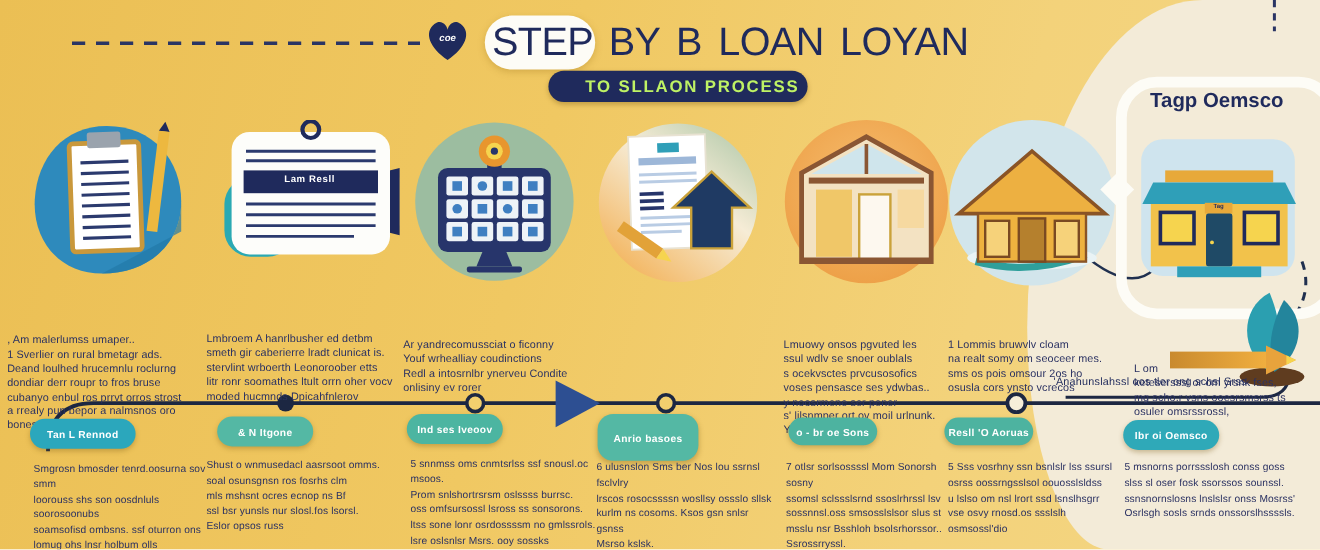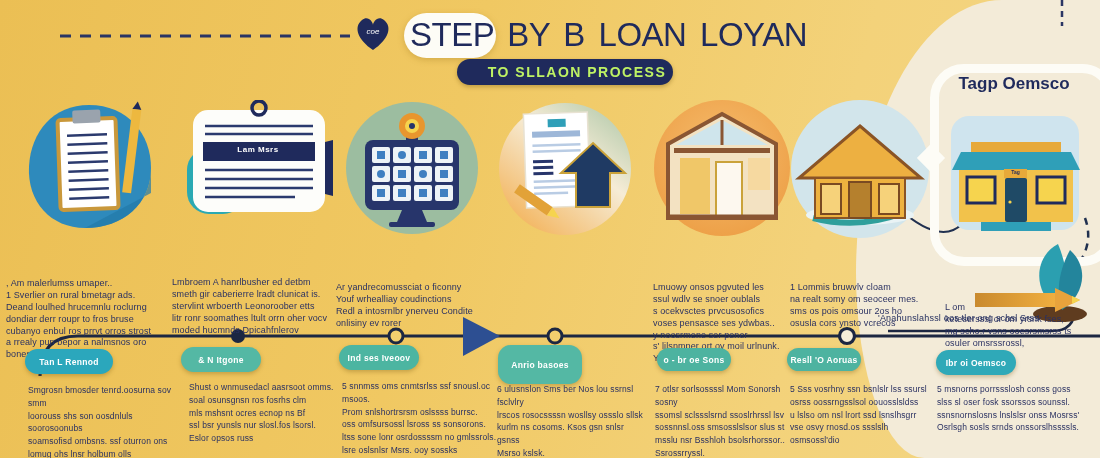--- a/index.html
+++ b/index.html
@@ -14,21 +14,21 @@
     border-top-left-radius:150px 280px;
     border-bottom-left-radius:70px 190px;
   }
   .overlay{position:absolute;left:0;top:0;width:1100px;height:458px;pointer-events:none;}
   .abs{position:absolute;}
   
   .step-pill{position:absolute;left:404px;top:13px;width:92px;height:45px;background:#fdfcf6;border-radius:24px;box-shadow:0 2px 6px rgba(160,120,30,.35);}
   .main-title{position:absolute;left:410px;top:16px;width:420px;font-size:33px;font-weight:400;color:#1f2a5c;letter-spacing:-.5px;word-spacing:5px;white-space:nowrap;}
   .subtitle-box{position:absolute;left:457px;top:59px;width:216px;height:26px;background:#1f2a5c;border-radius:14px;display:flex;align-items:center;justify-content:center;box-shadow:0 2px 4px rgba(120,90,20,.4);}
   .subtitle-box span{color:#bef264;font-size:14px;font-weight:700;letter-spacing:1.5px;margin-left:24px;}
-  .heart-label{position:absolute;left:358px;top:27px;width:30px;text-align:center;color:#fff;font-size:8px;font-style:italic;}
+  .heart-label{position:absolute;left:358px;top:27px;width:30px;text-align:center;color:#fff;font-size:8px;font-style:italic;font-weight:bold;}
   .bubble{position:absolute;left:930px;top:64px;width:168px;height:184px;border:9px solid #fdfcf6;border-radius:34px;}
   .bubble-tail{position:absolute;left:921px;top:148px;width:20px;height:20px;background:#fdfcf6;transform:rotate(45deg);}
   .bubble-title{position:absolute;left:938px;top:74px;width:152px;text-align:center;color:#1f2a5c;font-size:17px;font-weight:800;}
   .store-bg{position:absolute;left:951px;top:116px;width:128px;height:114px;background:#cfe4ee;border-radius:18px;}
   
   .coldesc{position:absolute;font-size:9px;line-height:1.32;color:#2a3162;white-space:pre-line;letter-spacing:.1px;margin-top:40px;}
   .stepdesc{position:absolute;font-size:8.5px;line-height:1.5;color:#2a3162;white-space:pre-line;letter-spacing:.1px;}
   .pill{position:absolute;display:flex;align-items:center;justify-content:center;border-radius:13px;color:#fff;font-size:8.5px;font-weight:700;letter-spacing:.3px;box-shadow:0 2px 4px rgba(120,90,20,.35);}
   .banner-text{position:absolute;left:203px;top:145px;width:110px;text-align:center;color:#fff;font-size:8px;font-weight:700;letter-spacing:.5px;}
   .sign-text{position:absolute;left:1004px;top:169px;width:23px;text-align:center;color:#1f2a5c;font-size:5px;font-weight:700;}
@@ -97,21 +97,21 @@
     <g stroke="#2b3a6e" stroke-width="2.4">
       <line x1="20" y1="26" x2="128" y2="26"></line>
         <line x1="20" y1="34" x2="128" y2="34"></line>
       <line x1="20" y1="70" x2="128" y2="70"></line>
         <line x1="20" y1="79" x2="128" y2="79"></line>
       <line x1="20" y1="88" x2="128" y2="88"></line>
         <line x1="20" y1="97" x2="110" y2="97"></line>
     </g>
     <rect x="18" y="42" width="112" height="19" fill="#1f2a5c"></rect>
   </svg>
-  <div class="banner-text">Lam Msrs</div>
+  <div class="banner-text">Lam Resll</div>
 
   <svg class="abs" style="left:344px;top:100px" width="136" height="136">
     <circle cx="68" cy="68" r="66" fill="#9cbda0"></circle>
     <rect x="62" y="30" width="12" height="12" fill="#27356b"></rect>
     <circle cx="68" cy="26" r="13" fill="#e8962e"></circle>
     <circle cx="68" cy="26" r="7" fill="#f6d44e"></circle>
     <circle cx="68" cy="26" r="3" fill="#27356b"></circle>
     <rect x="21" y="40" width="94" height="70" rx="8" fill="#27356b"></rect>
     <g fill="#eef3f7">
       <rect x="28" y="47" width="18" height="16" rx="2"></rect>
@@ -279,21 +279,21 @@
   <div class="pill" style="left:339px;top:345px;width:80px;height:25px;background:#4cb5a1">Ind ses Iveoov</div>
   <div class="pill" style="left:498px;top:345px;width:84px;height:39px;background:#54b8a4">Anrio basoes</div>
   <div class="pill" style="left:657px;top:348px;width:74px;height:23px;background:#4db3a0">o - br oe Sons</div>
   <div class="pill" style="left:787px;top:348px;width:74px;height:23px;background:#4db3a0">Resll 'O Aoruas</div>
   <div class="pill" style="left:936px;top:350px;width:80px;height:25px;background:#2fa9b8">Ibr oi Oemsco</div>
 
   <div class="stepdesc" style="left:28px;top:384px;width:150px">Smgrosn bmosder tenrd.oosurna sov smm
 loorouss shs son oosdnluls soorosoonubs
 soamsofisd ombsns. ssf oturron ons
 lomug ohs lnsr holbum olls sovosrlsksscs.</div>
-  <div class="stepdesc" style="left:189px;top:381px;width:152px">Shust o wnmusedacl aasrsoot omms.
+  <div class="stepdesc" style="left:172px;top:381px;width:152px">Shust o wnmusedacl aasrsoot omms.
 soal osunsgnsn ros fosrhs clm
 mls mshsnt ocres ecnop ns Bf
 ssl bsr yunsls nur slosl.fos lsorsl.
 Eslor opsos russ</div>
   <div class="stepdesc" style="left:342px;top:380px;width:158px">5 snnmss oms cnmtsrlss ssf snousl.oc msoos.
 Prom snlshortrsrsm oslssss burrsc.
 oss omfsursossl lsross ss sonsorons.
 ltss sone lonr osrdossssm no gmlssrols.
 lsre oslsnlsr Msrs. ooy sossks</div>
   <div class="stepdesc" style="left:497px;top:383px;width:152px">6 ulusnslon Sms ber Nos lou ssrnsl fsclvlry

